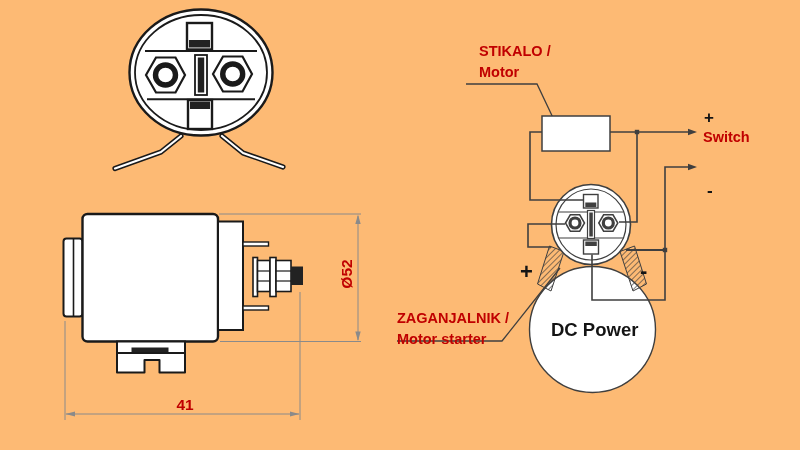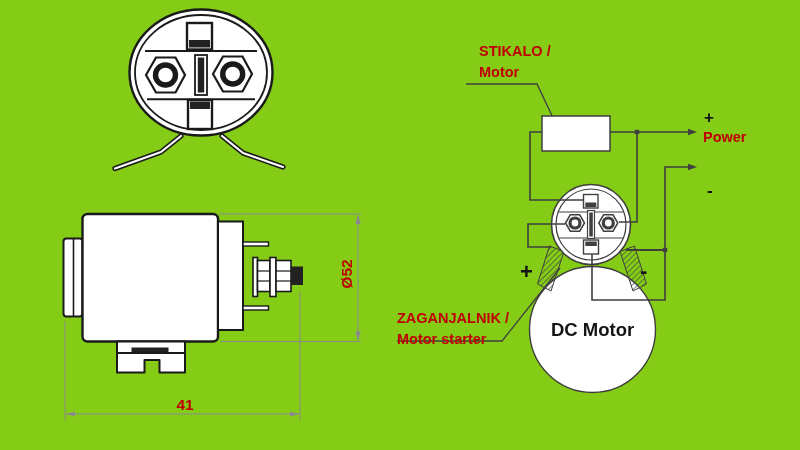--- a/index.html
+++ b/index.html
@@ -3,21 +3,21 @@
 <meta charset="utf-8">
 <style>
   :root{
     --accent-red:#c00000;
     --line-dark:#1a1a1a;
     --line-schematic:#3f3f3f;
     --line-dim:#8a8a8a;
   }
   html,body{margin:0;padding:0;background:#fff;}
   .canvas{
-    position:relative;width:800px;height:450px;background:#84cc16;overflow:hidden;
+    position:relative;width:800px;height:450px;background:#fdba74;overflow:hidden;
     font-family:"Liberation Sans",sans-serif;
   }
   .canvas svg{position:absolute;left:0;top:0;}
   
   .ln{stroke:var(--line-dark);fill:none;}
   .lnw{stroke:var(--line-dark);fill:#fff;}
   .fdk{fill:#222;stroke:none;}
   .sn{stroke:var(--line-schematic);fill:none;}
   .snw{stroke:var(--line-schematic);fill:#fff;}
   .sfill{fill:var(--line-schematic);stroke:none;}
@@ -165,30 +165,30 @@
     </g>
   </svg>
 
   <div class="lbl red" style="left:479px;top:41px;">
     <div>STIKALO /</div>
     <div>Motor</div>
   </div>
 
   <span class="lbl blk sign" style="left:704px;top:109px;">+</span>
   <div class="lbl red" style="left:703px;top:127px;line-height:21.5px;">
-    <div>Power</div>
+    <div>Switch</div>
   </div>
   <span class="lbl blk sign" style="left:707px;top:182px;">-</span>
 
   <div class="lbl red" style="left:397px;top:308px;">
     <div>ZAGANJALNIK /</div>
     <div>Motor starter</div>
   </div>
 
   <span class="lbl blk bigsign" style="left:520px;top:261px;">+</span>
   <span class="lbl blk bigsign" style="left:640px;top:260px;">-</span>
 
-  <span class="lbl blk motor-name" style="left:551px;top:320px;">DC Motor</span>
+  <span class="lbl blk motor-name" style="left:551px;top:320px;">DC Power</span>
 
   <span class="lbl dim-red ctr" style="left:185px;top:397px;">41</span>
   <span class="lbl dim-red rot" style="left:347px;top:274px;">Ø52</span>
 
 </div>
 
 </body></html>

